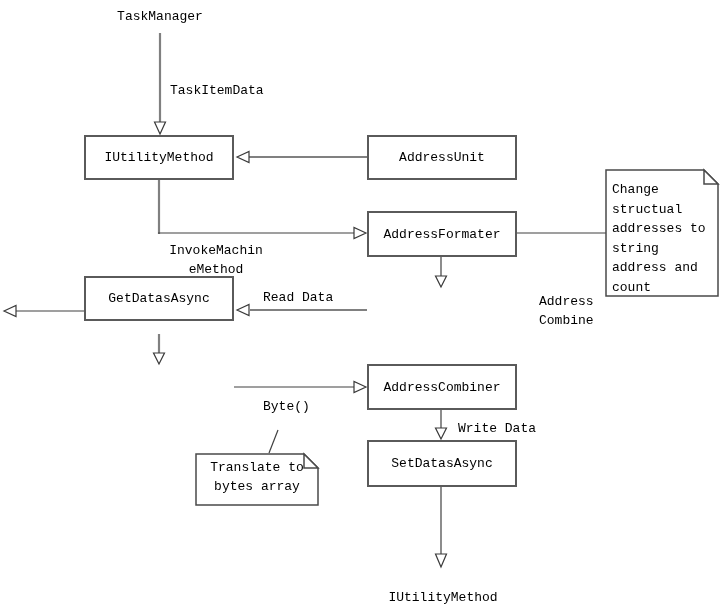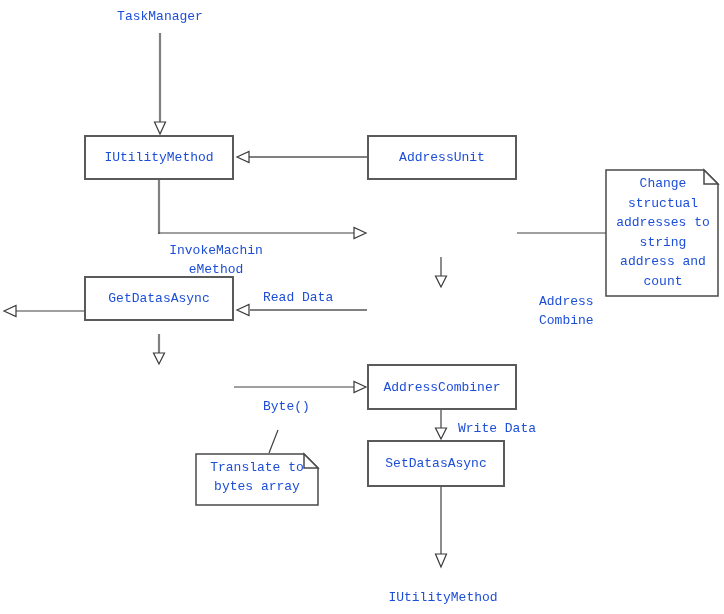--- a/index.html
+++ b/index.html
@@ -2,21 +2,21 @@
 <html><head>
 <meta charset="utf-8">
 <style>
   html, body { margin: 0; padding: 0; background: #ffffff; }
   .stage {
     position: relative;
     width: 724px;
     height: 614px;
     background: #ffffff;
     font-family: "Liberation Mono", "DejaVu Sans Mono", monospace;
-    color: #1d4ed8;
+    color: #000000;
     overflow: hidden;
   }
   svg.overlay {
     position: absolute;
     left: 0; top: 0;
     width: 724px; height: 614px;
   }
   .box {
     position: absolute;
     box-sizing: border-box;
@@ -94,33 +94,35 @@
 
     <path class="noteshape" d="M196,454 L304,454 L318,468 L318,505 L196,505 Z"></path>
     <path class="noteshape" d="M304,454 L304,468 L318,468 Z"></path>
   </svg>
 
   <div class="lbl center" style="left:112px; top:7px;  width:96px;">TaskManager</div>
   <div class="lbl center" style="left:385px; top:588px; width:116px;">IUtilityMethod</div>
 
   <div class="box" style="left:84px;  top:135px; width:150px; height:45px;">IUtilityMethod</div>
   <div class="box" style="left:367px; top:135px; width:150px; height:45px;">AddressUnit</div>
+  <div class="box" style="left:367px; top:211px; width:150px; height:46px;">AddressFormater</div>
   <div class="box" style="left:84px;  top:276px; width:150px; height:45px;">GetDatasAsync</div>
   <div class="box" style="left:367px; top:364px; width:150px; height:46px;">AddressCombiner</div>
-  <div class="box" style="left:367px; top:440px; width:138px; height:47px;">SetDatasAsync</div>
+  <div class="box" style="left:367px; top:440px; width:150px; height:47px;">SetDatasAsync</div>
 
+  <div class="lbl" style="left:170px; top:81px;">TaskItemData</div>
   <div class="lbl center" style="left:160px; top:241px; width:112px;">InvokeMachin
 eMethod</div>
   <div class="lbl" style="left:263px; top:288px;">Read Data</div>
   <div class="lbl" style="left:539px; top:292px;">Address
 Combine</div>
   <div class="lbl" style="left:263px; top:397px;">Byte()</div>
   <div class="lbl" style="left:458px; top:419px;">Write Data</div>
 
-  <div class="note-text" style="left:612px; top:174px; width:102px;text-align:center;">Change
+  <div class="note-text" style="left:612px; top:180px; width:102px;">Change
 structual
 addresses to
 string
 address and
 count</div>
   <div class="note-text center" style="left:196px; top:458px; width:122px;">Translate to
 bytes array</div>
 
 </div>
 

